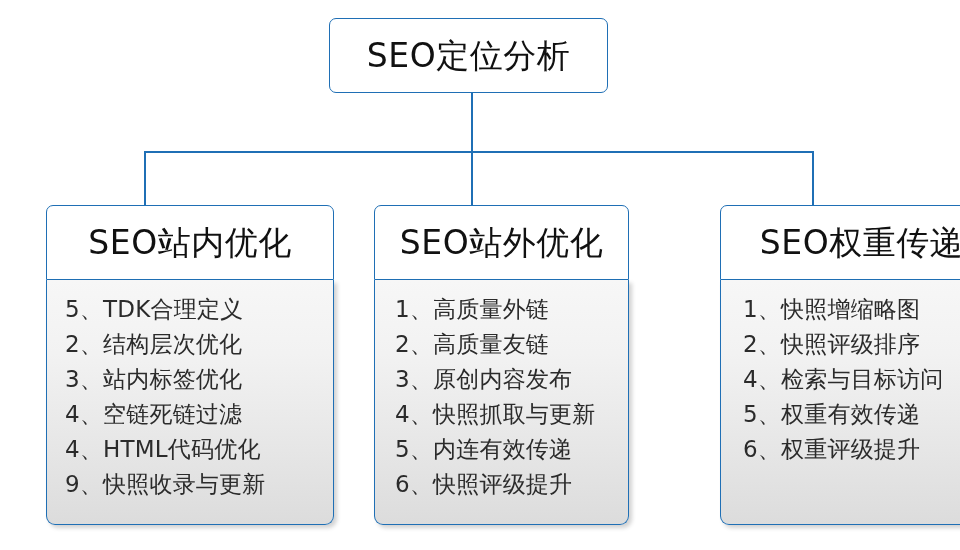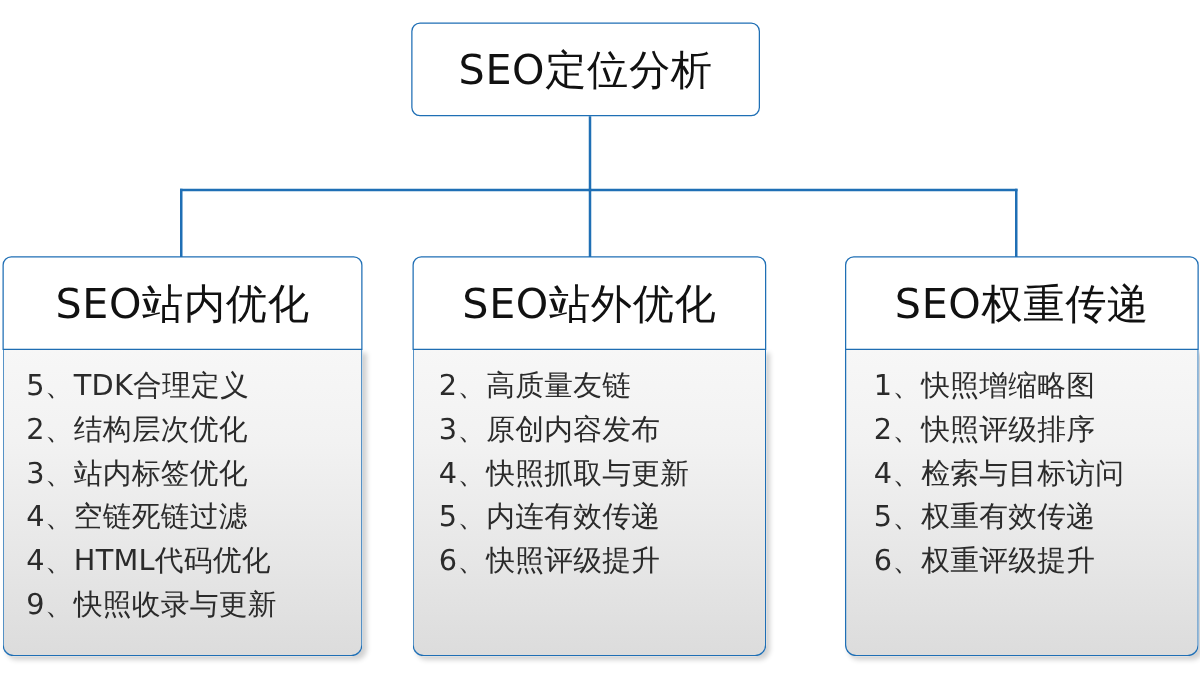--- a/index.html
+++ b/index.html
@@ -76,23 +76,24 @@
     left: 812px;
     top: 151px;
     width: 1.6px;
     height: 55px;
   }
 
   
   .column {
     position: absolute;
     top: 205px;
+    margin-left: 44px;
   }
   .col-1 { left: 2px;   width: 288px; }
-  .col-2 { left: 330px; width: 283px; }
+  .col-2 { left: 330px; width: 255px; }
   .col-3 { left: 676px; width: 283px; }
 
   .col-header {
     box-sizing: border-box;
     height: 75px;
     border: 1.6px solid #1f6fb5;
     border-radius: 7px 7px 0 0;
     background: #ffffff;
     display: flex;
     align-items: center;
@@ -162,20 +163,21 @@
       </ul>
     </div>
   </div>
 
   <div class="column col-2">
     <div class="col-header">
       <span class="col-header-label">SEO站外优化</span>
     </div>
     <div class="col-body">
       <ul class="col-list">
+        <li>1、高质量外链</li>
         <li>2、高质量友链</li>
         <li>3、原创内容发布</li>
         <li>4、快照抓取与更新</li>
         <li>5、内连有效传递</li>
         <li>6、快照评级提升</li>
       </ul>
     </div>
   </div>
 
   <div class="column col-3">

